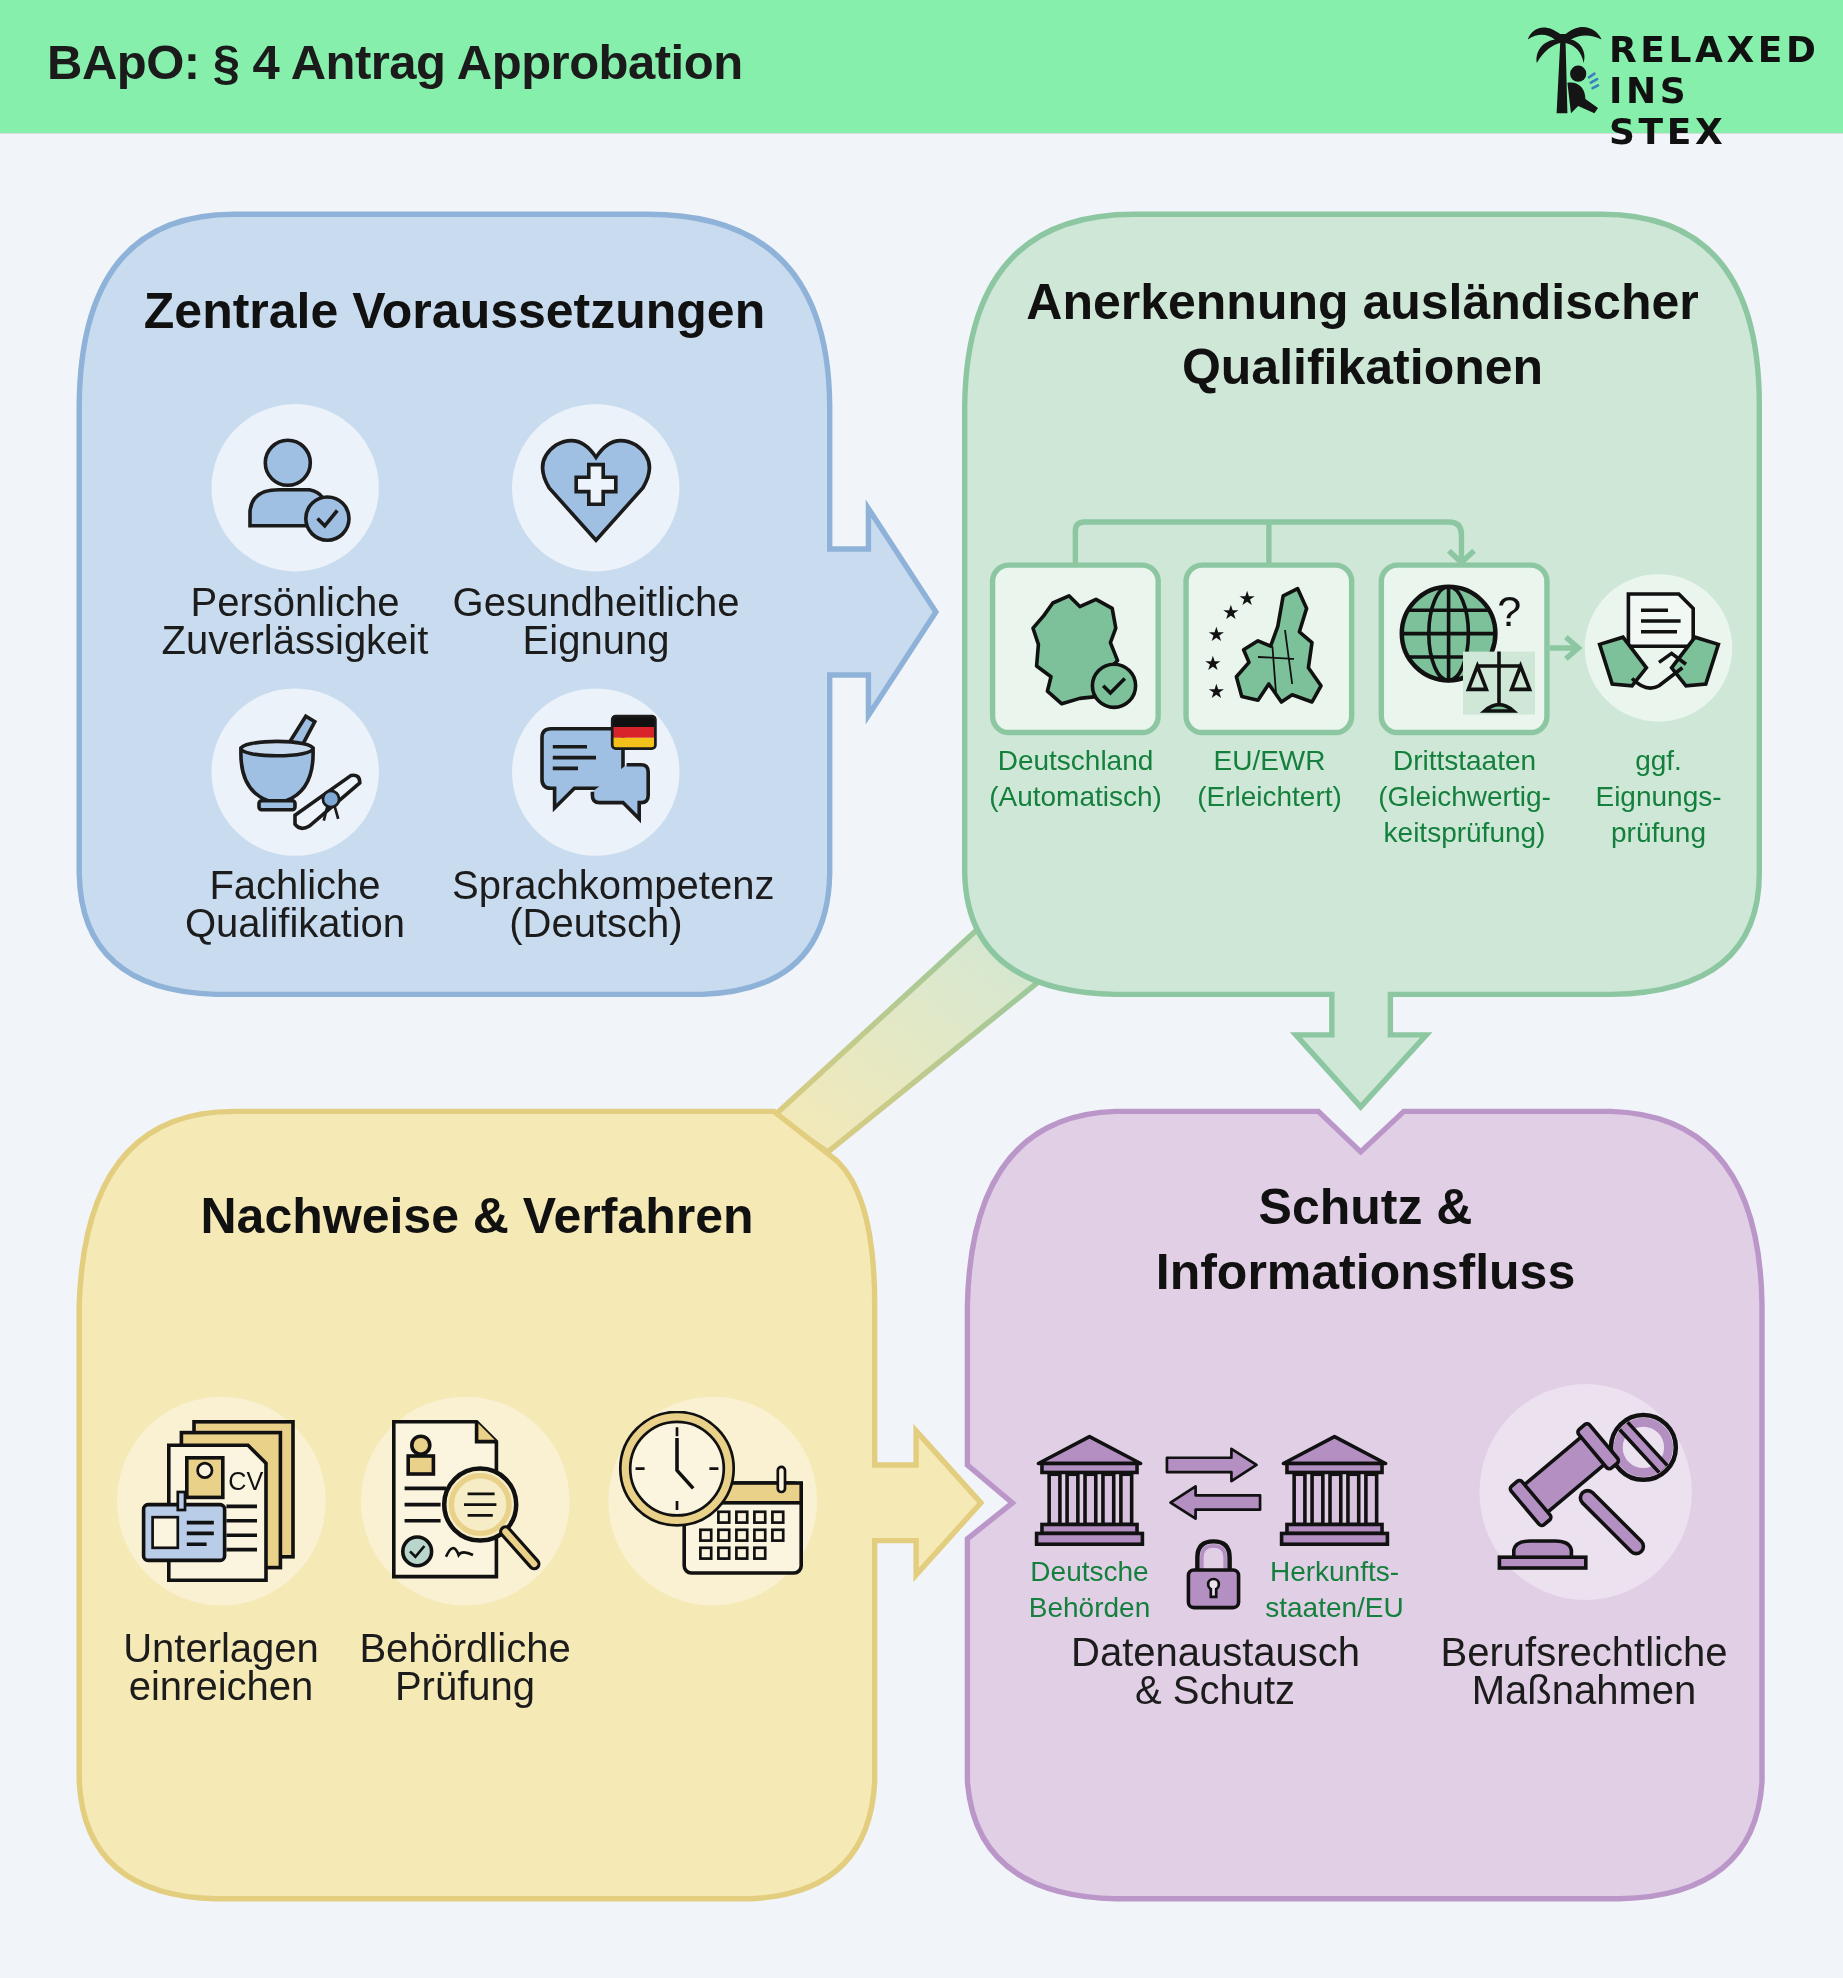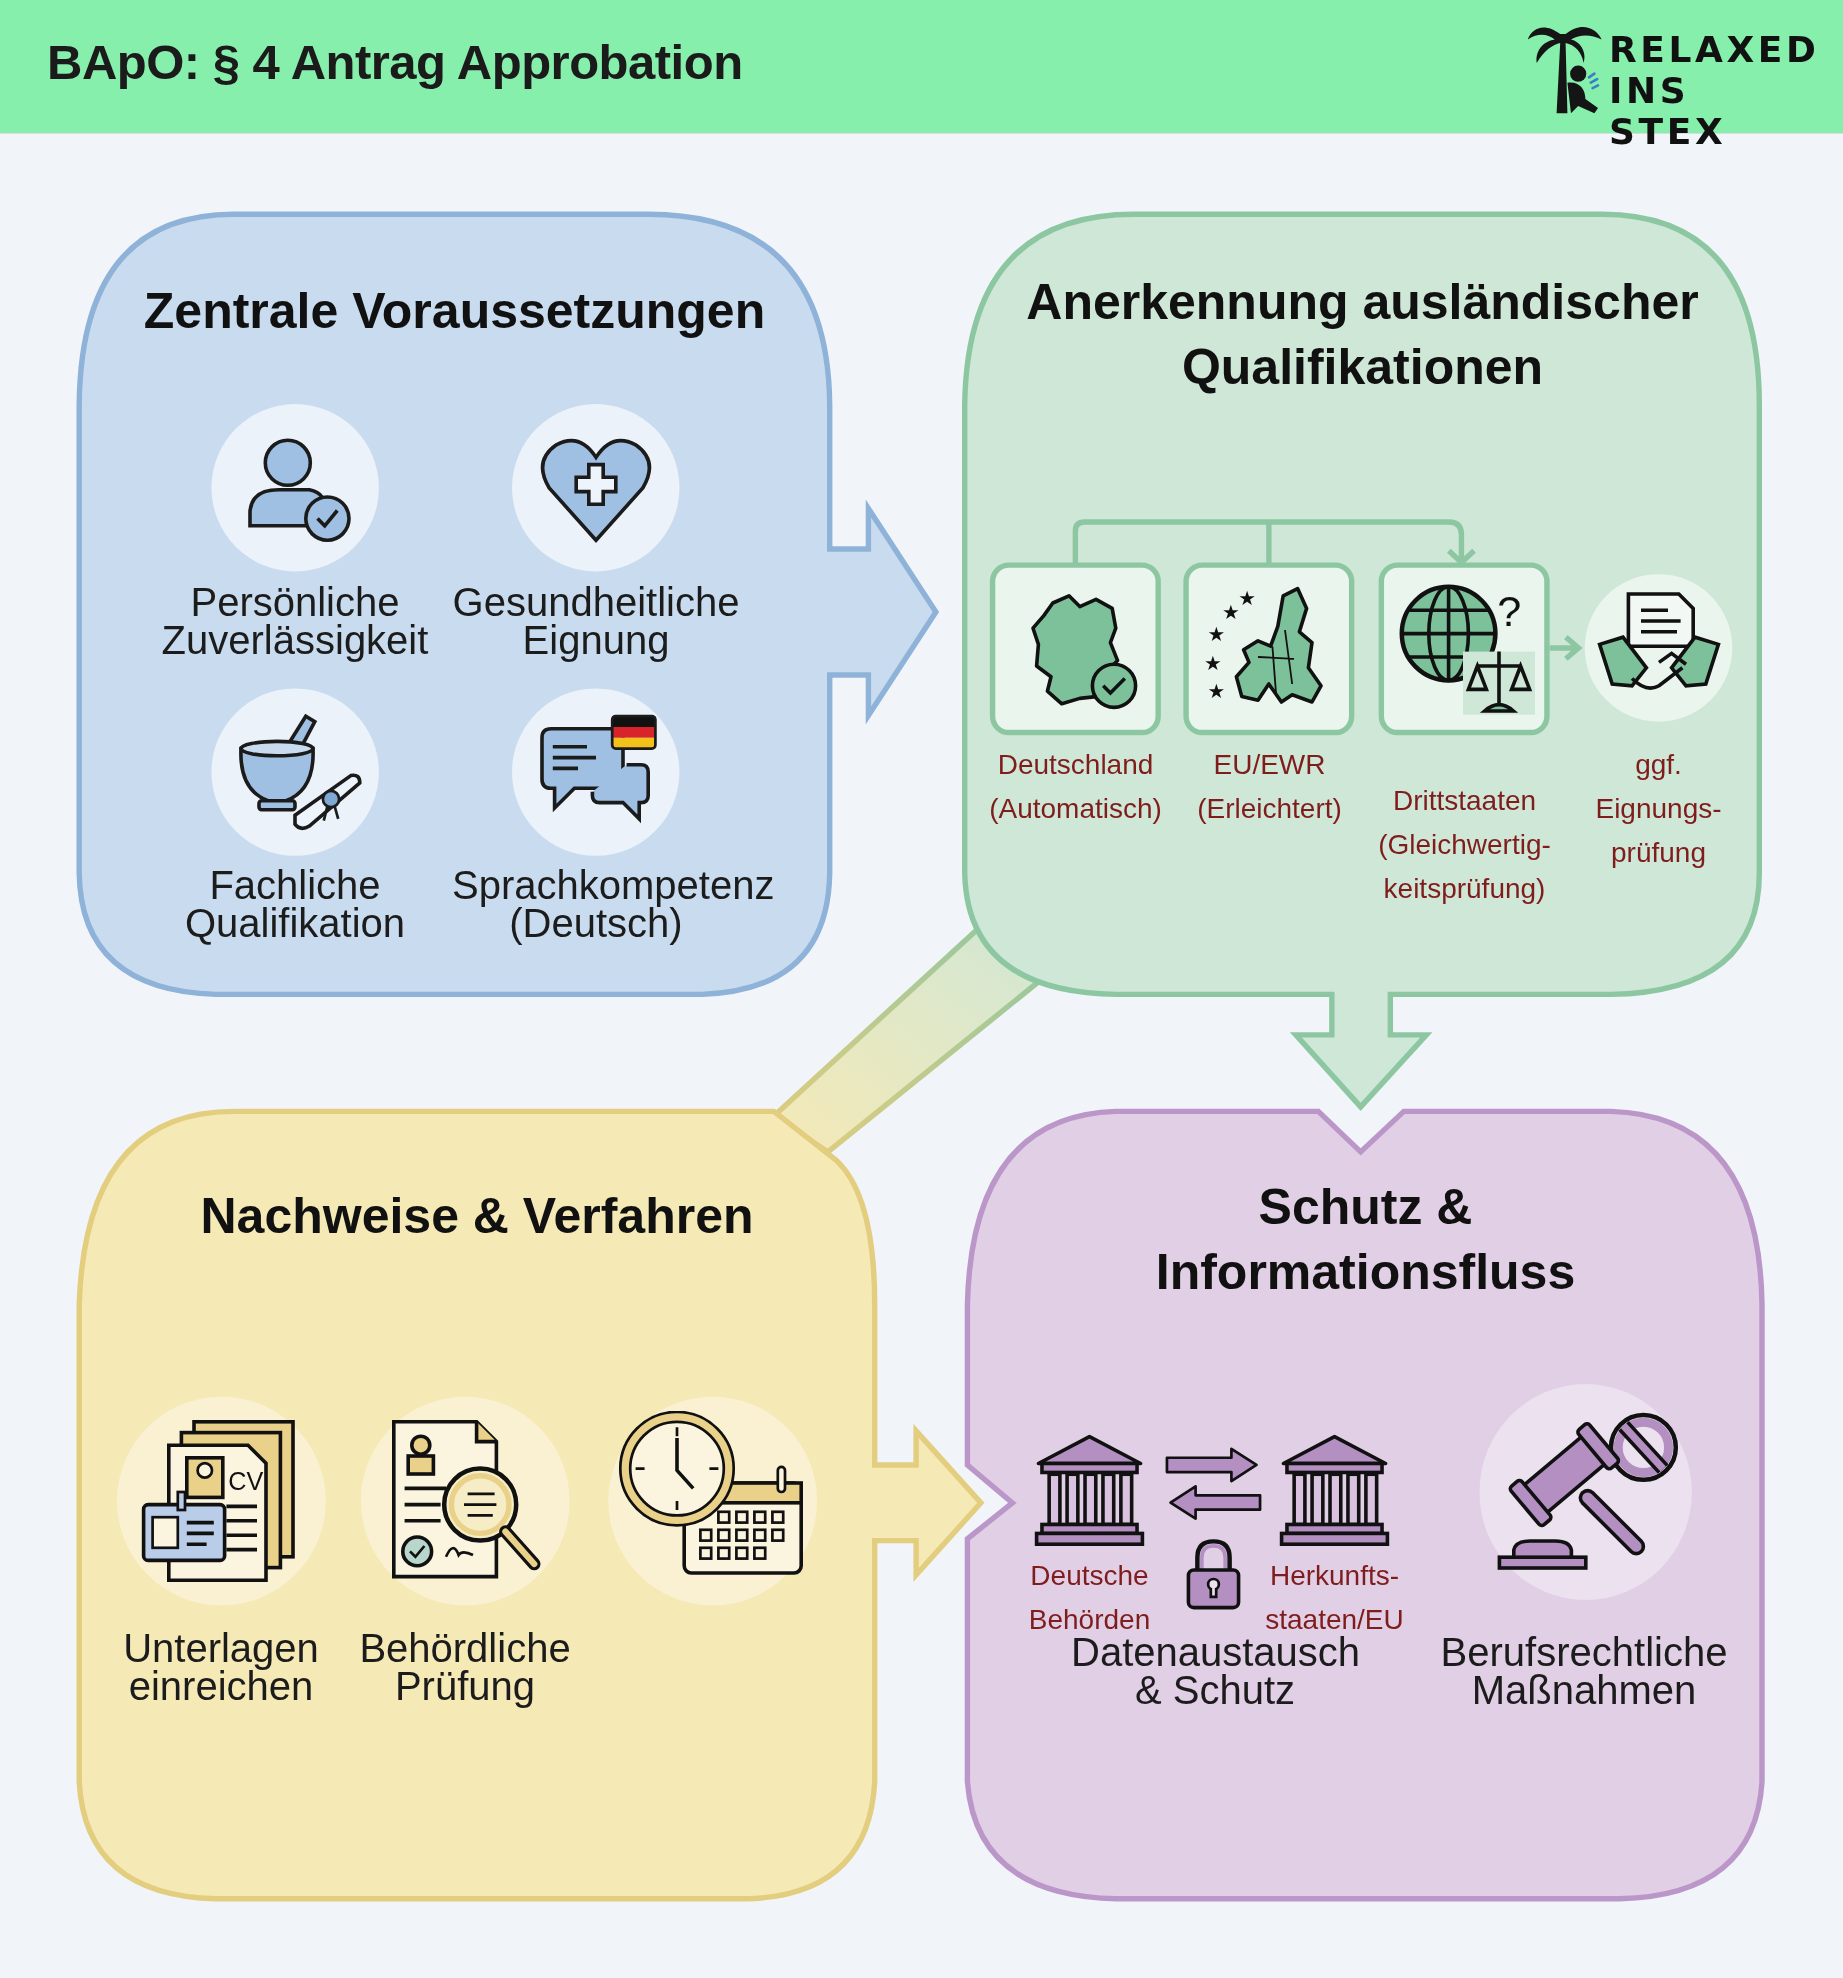--- a/index.html
+++ b/index.html
@@ -5,21 +5,21 @@
   html,body{margin:0;padding:0;}
   body{width:1843px;height:1978px;background:#f1f5f9;font-family:"Liberation Sans","DejaVu Sans",sans-serif;color:#111;position:relative;overflow:hidden;}
   .header{position:absolute;left:0;top:0;width:1843px;height:133px;background:#86efac;border-bottom:1.8px solid #d9dde2;}
   .title{position:absolute;left:47px;top:34px;font-size:49px;font-weight:bold;letter-spacing:-0.5px;color:#1b1b1b;}
   .logo{position:absolute;left:1526px;top:16px;width:270px;height:101px;}
   .logo-text{position:absolute;left:83px;top:12.6px;font-size:36px;font-weight:bold;letter-spacing:3.6px;line-height:41px;color:#111;font-family:"DejaVu Sans",sans-serif;}
   .canvas{position:absolute;left:0;top:135px;width:1843px;height:1843px;border-radius:9px;}
   svg text{font-family:"Liberation Sans","DejaVu Sans",sans-serif;}
   .panel-title{position:absolute;font-weight:bold;font-size:50px;text-align:center;line-height:65px;color:#111;}
   .lbl{position:absolute;font-size:40px;text-align:center;line-height:38px;color:#1c1c1c;white-space:pre-line;}
-  .lbl-s{position:absolute;font-size:28px;text-align:center;line-height:44px;color:#7f1d1d;white-space:pre-line;}
+  .lbl-s{position:absolute;font-size:28px;text-align:center;line-height:36px;color:#15803d;white-space:pre-line;}
   .icon{position:absolute;}
 </style>
 </head>
 <body>
 
 <div class="header">
   <div class="title">BApO: § 4 Antrag Approbation</div>
   <div class="logo">
     <svg width="81" height="101" viewBox="0 0 90 112" style="position:absolute;left:0;top:0">
       <path d="M38 20 C20 6 6 14 2 26 C14 18 24 20 32 26 C18 28 10 40 12 52 C20 38 30 32 38 30 L34 108 L46 108 L44 30 C54 32 62 40 64 52 C68 40 60 28 50 26 C60 20 72 20 84 26 C78 12 60 6 44 20 Z" fill="#151515"></path>
@@ -151,21 +151,21 @@
     <path d="M50 28 L80 28 M50 40 L94 40 M50 52 L90 52" stroke="#111" stroke-width="4"></path>
     <path d="M4 66 L30 58 L56 92 L40 112 L18 110 Z" fill="#7cc19a" stroke="#111" stroke-width="4"></path>
     <path d="M136 66 L110 58 L84 92 L100 112 L122 110 Z" fill="#7cc19a" stroke="#111" stroke-width="4"></path>
     <path d="M40 104 Q56 120 70 112 L96 92 M70 86 L84 76 L100 88" fill="none" stroke="#111" stroke-width="4"></path>
   </svg>
 
   <div class="lbl-s" style="left:981px;top:608px;width:189px;">Deutschland
 (Automatisch)</div>
   <div class="lbl-s" style="left:1175px;top:608px;width:189px;">EU/EWR
 (Erleichtert)</div>
-  <div class="lbl-s" style="left:1370px;top:608px;width:189px;margin-top:36px;">Drittstaaten
+  <div class="lbl-s" style="left:1370px;top:608px;width:189px;">Drittstaaten
 (Gleichwertig-
 keitsprüfung)</div>
   <div class="lbl-s" style="left:1564px;top:608px;width:189px;">ggf.
 Eignungs-
 prüfung</div>
 
   <svg class="icon" style="left:131px;top:1276px" width="180" height="180" viewBox="0 0 200 200">
     <rect x="70" y="12" width="110" height="150" fill="#ead18a" stroke="#111" stroke-width="4"></rect>
     <rect x="56" y="24" width="110" height="150" fill="#ead18a" stroke="#111" stroke-width="4"></rect>
     <path d="M42 38 L130 38 L150 58 L150 188 L42 188 Z" fill="#fbf5df" stroke="#111" stroke-width="4"></path>

